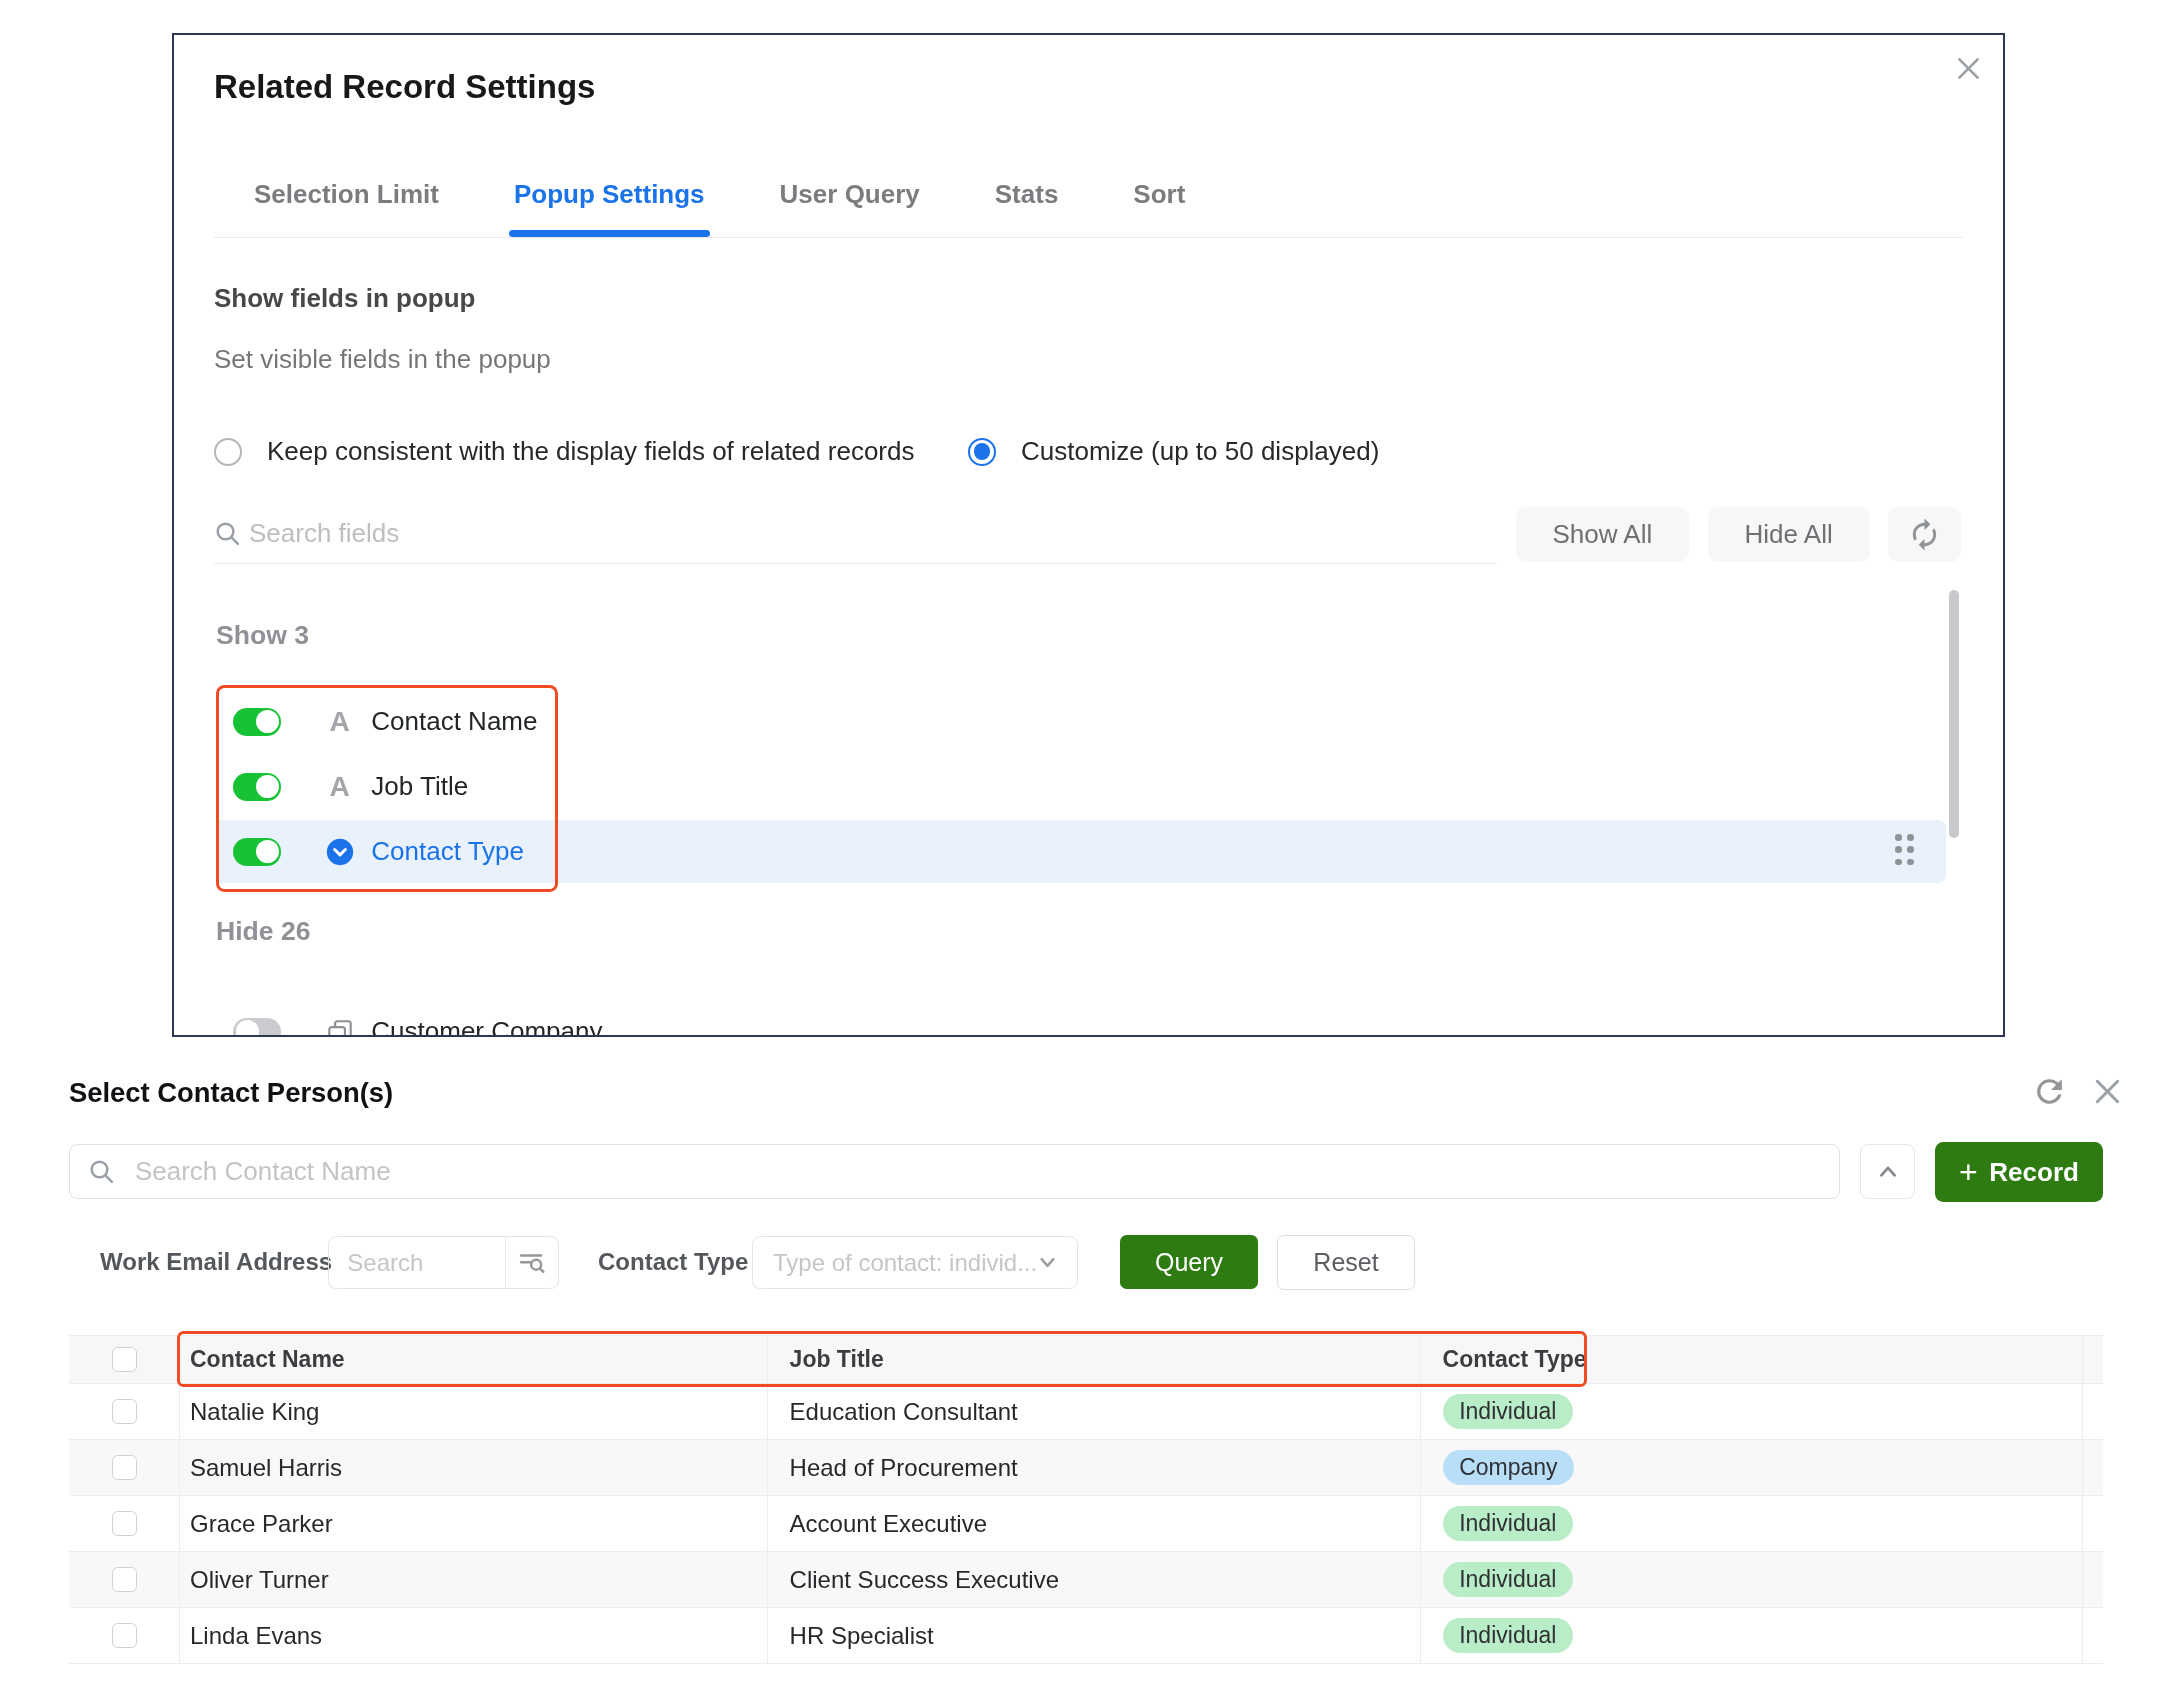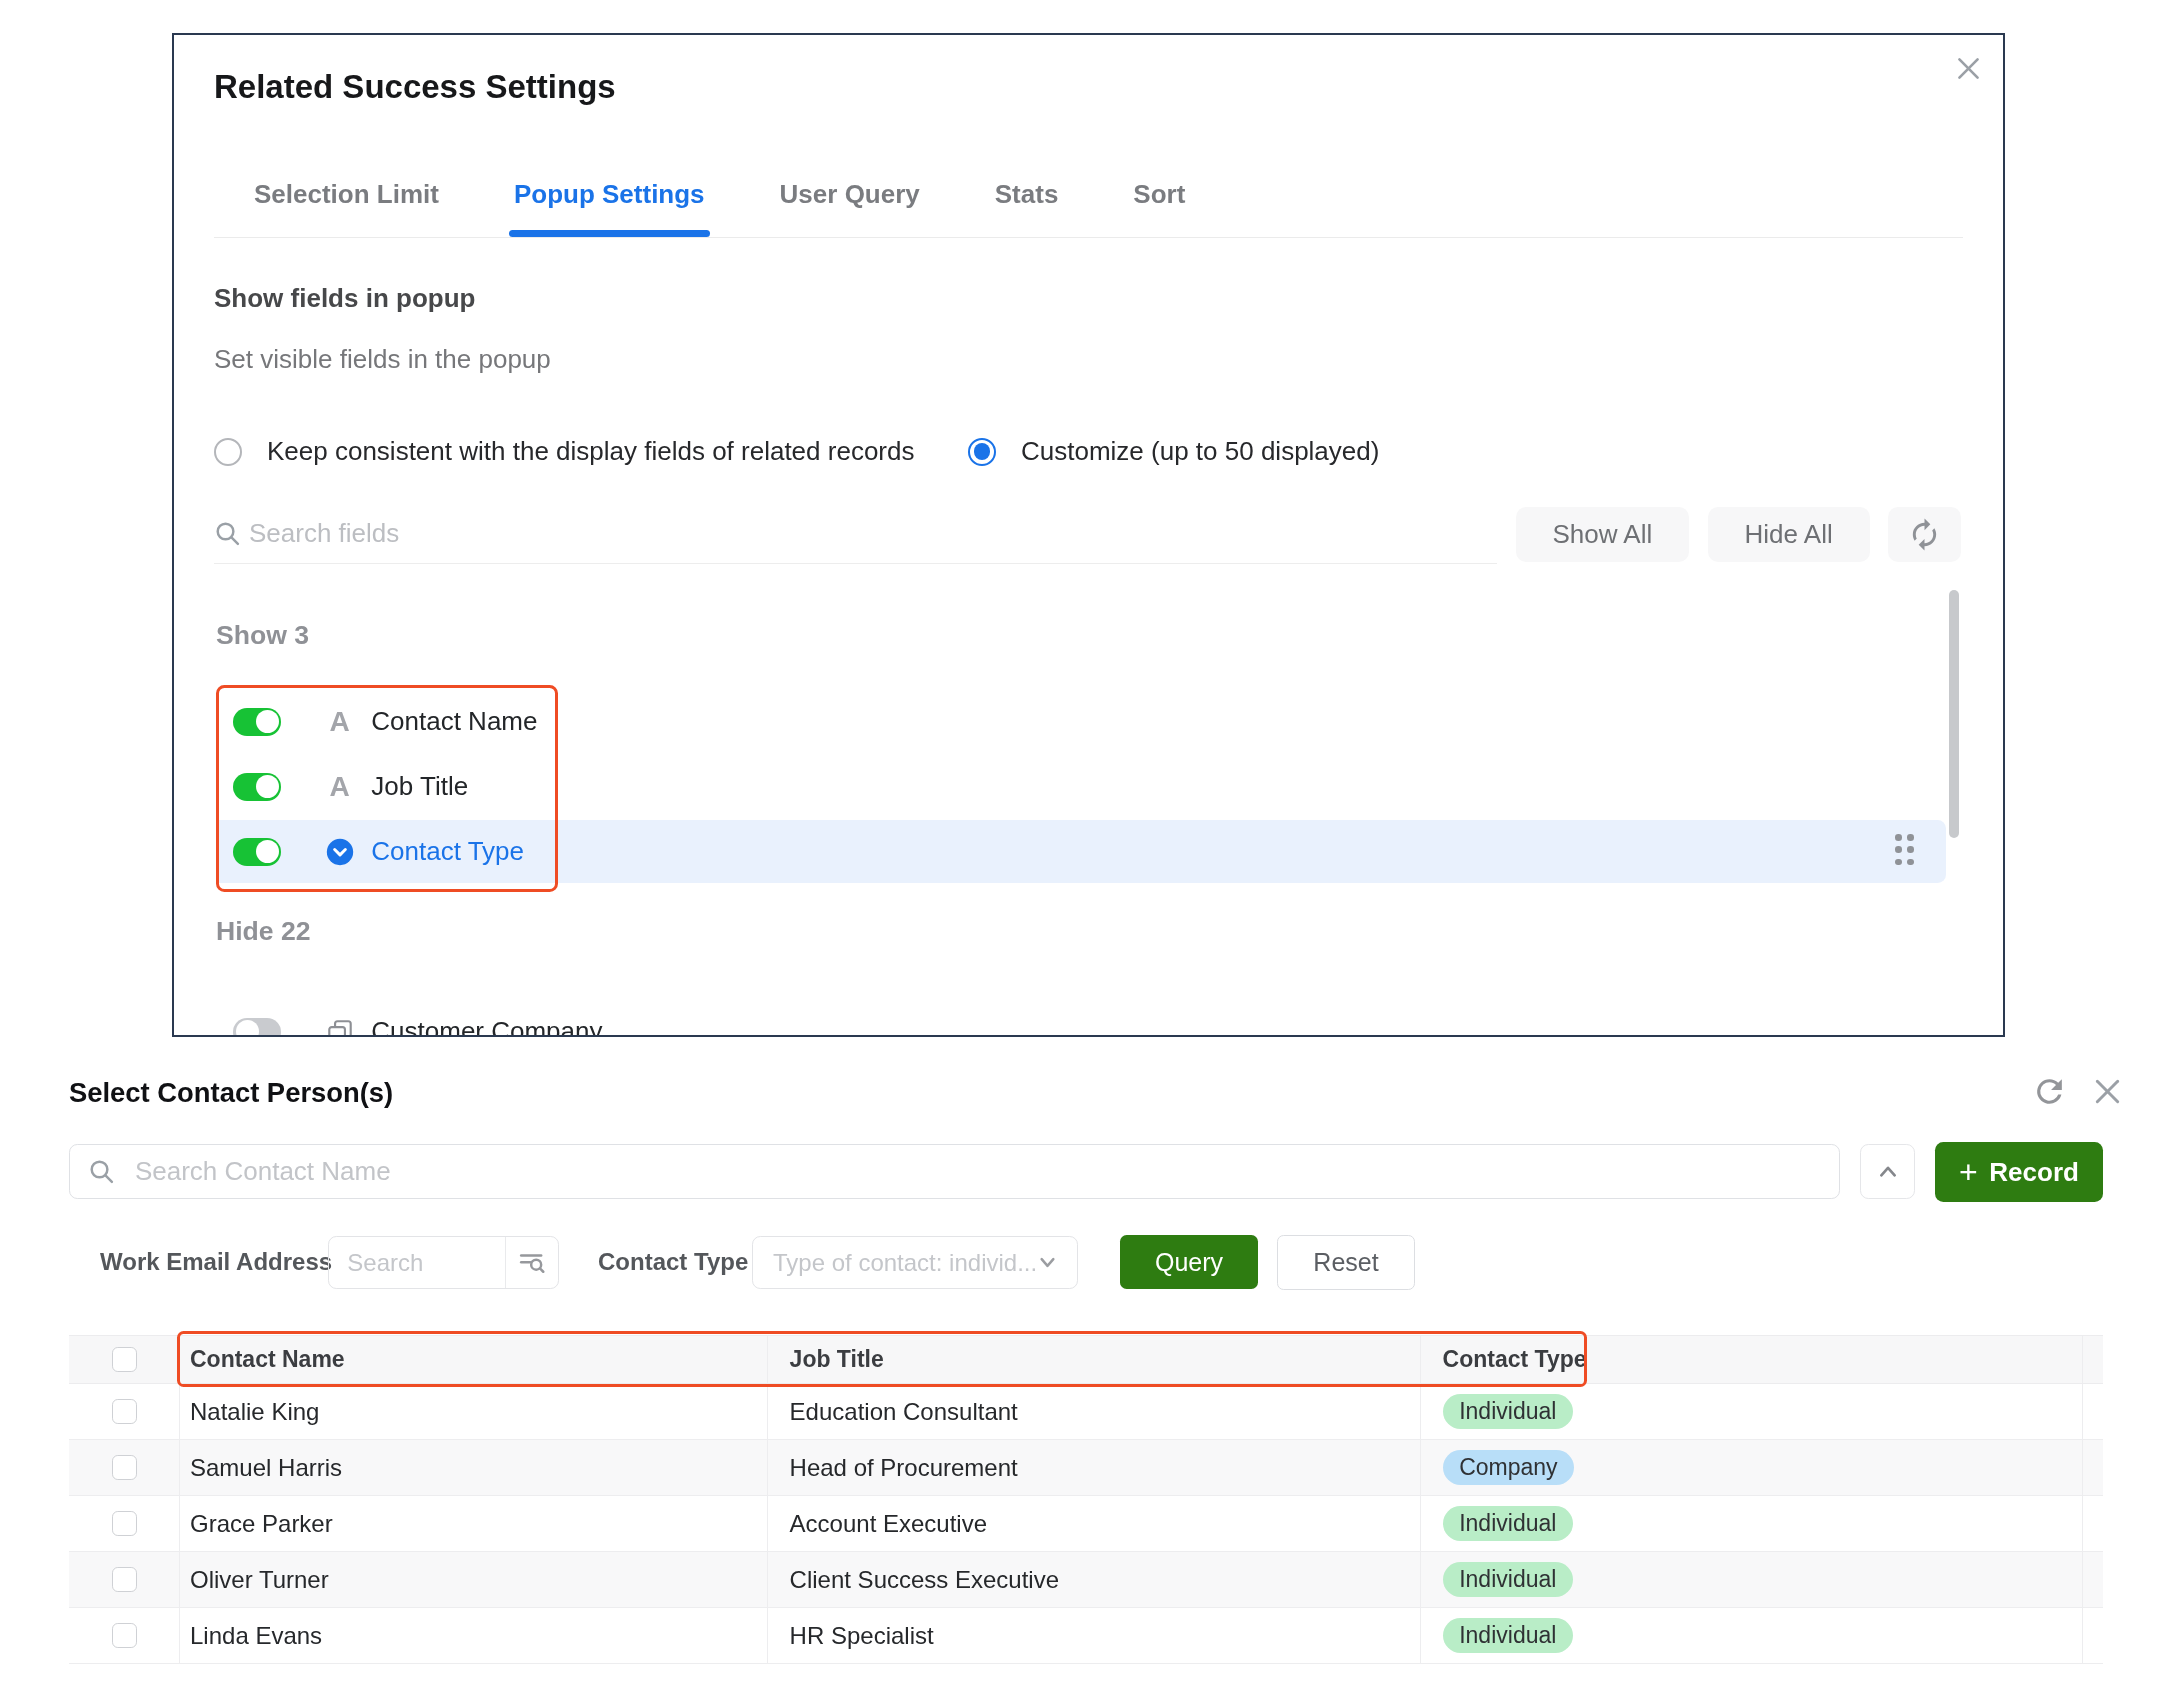--- a/index.html
+++ b/index.html
@@ -111,21 +111,21 @@
   .checkbox{width:25px;height:25px;box-sizing:border-box;border:1.7px solid #cfd1d5;border-radius:5.8px;background:#fff;cursor:pointer;}
   .badge{height:35px;border-radius:17.5px;display:flex;align-items:center;padding:0 16.6px;font-size:23px;color:#2f3134;}
   .badge-green{background:#b9edc7;}
   .badge-blue{background:#b8def8;}
 </style>
 </head>
 <body>
 
 <div class="modal">
 
-  <div class="modal-title">Related Success Settings</div>
+  <div class="modal-title">Related Record Settings</div>
 
   <button class="icon-btn modal-close">
     <svg width="33" height="33" viewBox="0 0 40 40">
       <line x1="9" y1="9" x2="31" y2="31" stroke="#9ba0a6" stroke-width="3.2" stroke-linecap="round"></line>
       <line x1="31" y1="9" x2="9" y2="31" stroke="#9ba0a6" stroke-width="3.2" stroke-linecap="round"></line>
     </svg>
   </button>
 
   <div class="tabs">
     <div class="tab tab-inactive">
@@ -203,21 +203,21 @@
     <div class="toggle toggle-on"></div>
     <span class="field-icon">
       <svg width="28" height="28" viewBox="0 0 34 34">
         <circle cx="17" cy="17" r="16" fill="#1a73e8"></circle>
         <polyline points="10.5,14 17,20.5 23.5,14" fill="none" stroke="#ffffff" stroke-width="3.6" stroke-linecap="round" stroke-linejoin="round"></polyline>
       </svg>
     </span>
     <span class="field-label field-label-blue">Contact Type</span>
   </div>
 
-  <div class="group-label hide-label">Hide 22</div>
+  <div class="group-label hide-label">Hide 26</div>
 
   <div class="field-row fr4">
     <div class="toggle toggle-off"></div>
     <span class="field-icon">
       <svg width="28" height="28" viewBox="0 0 34 34">
         <rect x="11" y="4" width="19" height="19" rx="3" fill="none" stroke="#8d8f94" stroke-width="2.6"></rect>
         <rect x="4" y="11" width="19" height="19" rx="3" fill="#ffffff" stroke="#8d8f94" stroke-width="2.6"></rect>
       </svg>
     </span>
     <span class="field-label">Customer Company</span>

